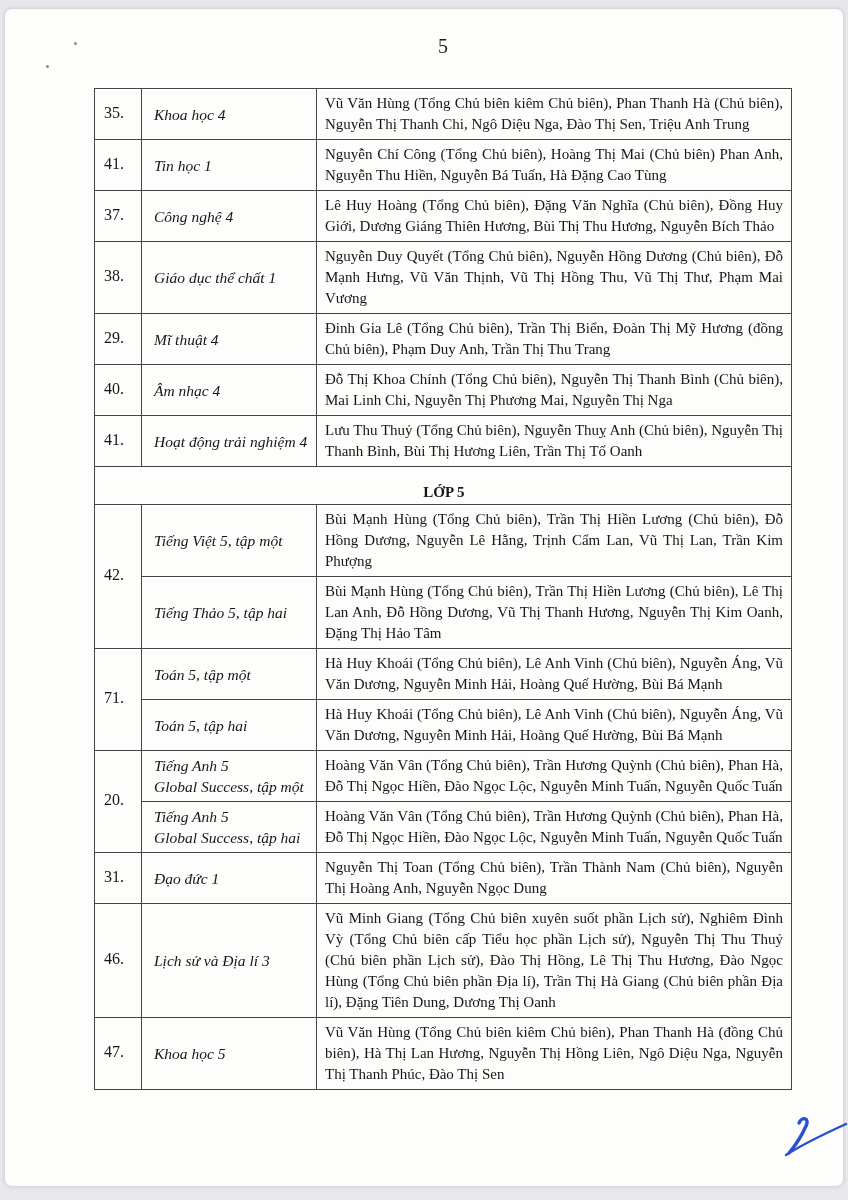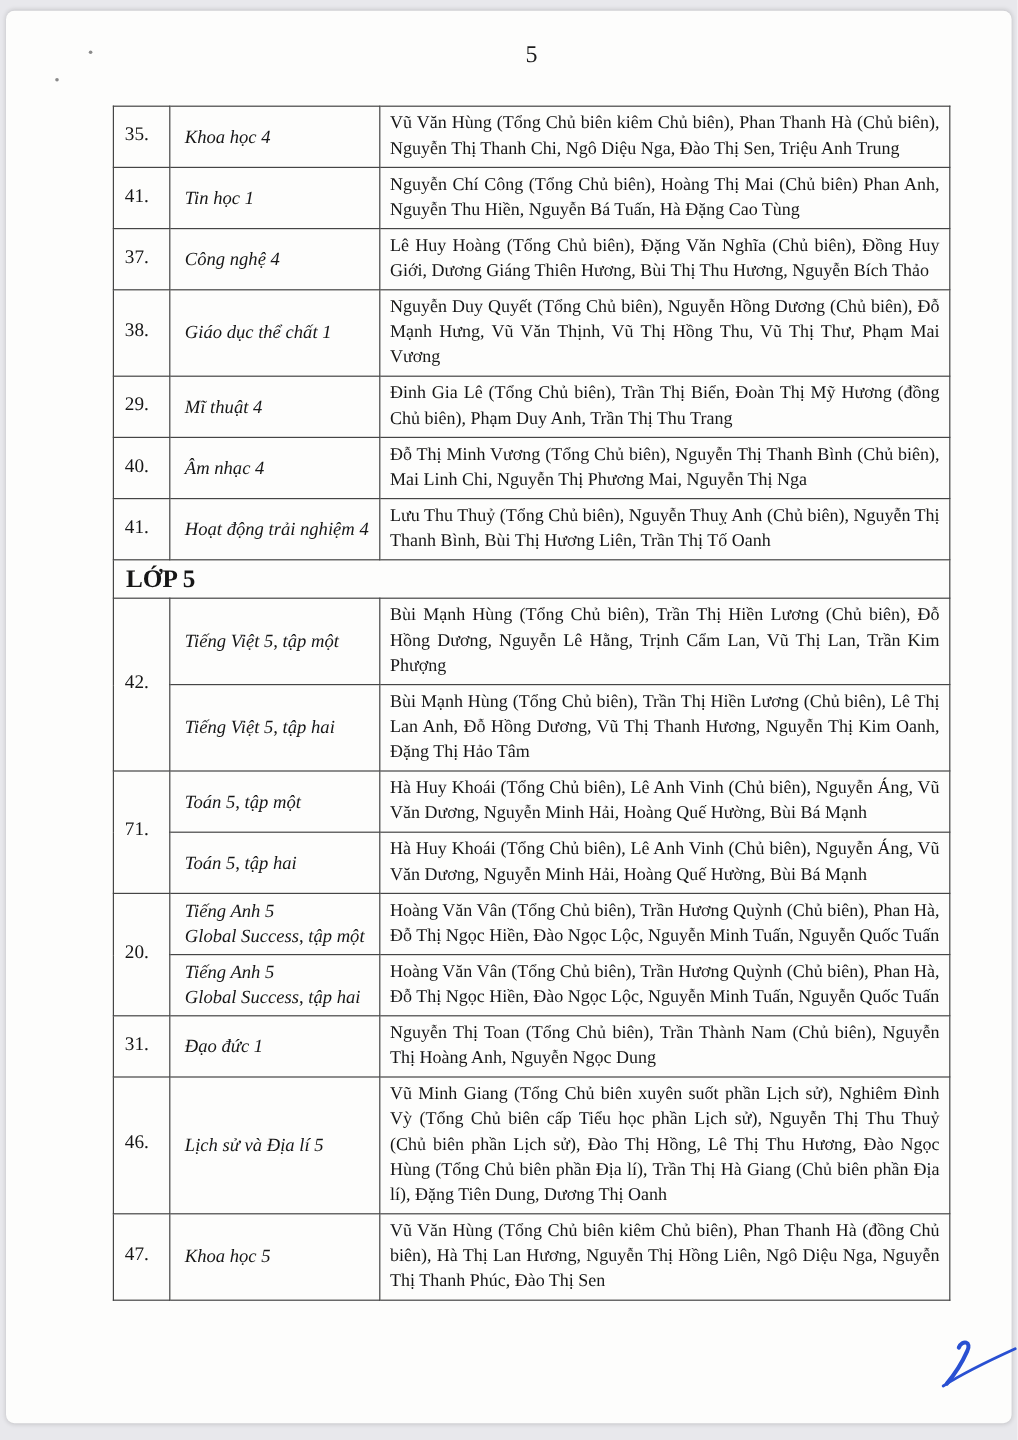--- a/index.html
+++ b/index.html
@@ -50,22 +50,23 @@
   }
   td.authors {
     font-size: 15px;
     line-height: 21px;
     padding: 4px 8px;
     vertical-align: middle;
     text-align: justify;
   }
   td.section-cell {
     font-weight: bold;
-    font-size: 21px;
-    padding: 3px 8px 3px 10px;
+    font-size: 15px;
+    padding: 17px 8px 3px 10px;
+    text-align: center;
   }
   .speck {
     position: absolute;
     width: 3px; height: 3px;
     background: #8a8a8a;
     border-radius: 50%;
   }
   .pen-mark {
     position: absolute;
     left: 768px; top: 1113px;
@@ -109,37 +110,37 @@
           <td class="authors">Nguyễn Duy Quyết (Tổng Chủ biên), Nguyễn Hồng Dương (Chủ biên), Đỗ Mạnh Hưng, Vũ Văn Thịnh, Vũ Thị Hồng Thu, Vũ Thị Thư, Phạm Mai Vương</td>
         </tr>
         <tr>
           <td class="no">29.</td>
           <td class="title">Mĩ thuật 4</td>
           <td class="authors">Đinh Gia Lê (Tổng Chủ biên), Trần Thị Biển, Đoàn Thị Mỹ Hương (đồng Chủ biên), Phạm Duy Anh, Trần Thị Thu Trang</td>
         </tr>
         <tr>
           <td class="no">40.</td>
           <td class="title">Âm nhạc 4</td>
-          <td class="authors">Đỗ Thị Minh Vương (Tổng Chủ biên), Nguyễn Thị Thanh Bình (Chủ biên), Mai Linh Chi, Nguyễn Thị Phương Mai, Nguyễn Thị Nga</td>
+          <td class="authors">Đỗ Thị Khoa Chính (Tổng Chủ biên), Nguyễn Thị Thanh Bình (Chủ biên), Mai Linh Chi, Nguyễn Thị Phương Mai, Nguyễn Thị Nga</td>
         </tr>
         <tr>
           <td class="no">41.</td>
           <td class="title">Hoạt động trải nghiệm 4</td>
           <td class="authors">Lưu Thu Thuỷ (Tổng Chủ biên), Nguyễn Thuỵ Anh (Chủ biên), Nguyễn Thị Thanh Bình, Bùi Thị Hương Liên, Trần Thị Tố Oanh</td>
         </tr>
         <tr>
           <td class="section-cell" colspan="3">LỚP 5</td>
         </tr>
         <tr>
           <td class="no" rowspan="2">42.</td>
           <td class="title">Tiếng Việt 5, tập một</td>
           <td class="authors">Bùi Mạnh Hùng (Tổng Chủ biên), Trần Thị Hiền Lương (Chủ biên), Đỗ Hồng Dương, Nguyễn Lê Hằng, Trịnh Cẩm Lan, Vũ Thị Lan, Trần Kim Phượng</td>
         </tr>
         <tr>
-          <td class="title">Tiếng Việt 5, tập hai</td>
+          <td class="title">Tiếng Thảo 5, tập hai</td>
           <td class="authors">Bùi Mạnh Hùng (Tổng Chủ biên), Trần Thị Hiền Lương (Chủ biên), Lê Thị Lan Anh, Đỗ Hồng Dương, Vũ Thị Thanh Hương, Nguyễn Thị Kim Oanh, Đặng Thị Hảo Tâm</td>
         </tr>
         <tr>
           <td class="no" rowspan="2">71.</td>
           <td class="title">Toán 5, tập một</td>
           <td class="authors">Hà Huy Khoái (Tổng Chủ biên), Lê Anh Vinh (Chủ biên), Nguyễn Áng, Vũ Văn Dương, Nguyễn Minh Hải, Hoàng Quế Hường, Bùi Bá Mạnh</td>
         </tr>
         <tr>
           <td class="title">Toán 5, tập hai</td>
           <td class="authors">Hà Huy Khoái (Tổng Chủ biên), Lê Anh Vinh (Chủ biên), Nguyễn Áng, Vũ Văn Dương, Nguyễn Minh Hải, Hoàng Quế Hường, Bùi Bá Mạnh</td>
@@ -155,21 +156,21 @@
 Global Success, tập hai</td>
           <td class="authors">Hoàng Văn Vân (Tổng Chủ biên), Trần Hương Quỳnh (Chủ biên), Phan Hà, Đỗ Thị Ngọc Hiền, Đào Ngọc Lộc, Nguyễn Minh Tuấn, Nguyễn Quốc Tuấn</td>
         </tr>
         <tr>
           <td class="no">31.</td>
           <td class="title">Đạo đức 1</td>
           <td class="authors">Nguyễn Thị Toan (Tổng Chủ biên), Trần Thành Nam (Chủ biên), Nguyễn Thị Hoàng Anh, Nguyễn Ngọc Dung</td>
         </tr>
         <tr>
           <td class="no">46.</td>
-          <td class="title">Lịch sử và Địa lí 5</td>
+          <td class="title">Lịch sử và Địa lí 3</td>
           <td class="authors">Vũ Minh Giang (Tổng Chủ biên xuyên suốt phần Lịch sử), Nghiêm Đình Vỳ (Tổng Chủ biên cấp Tiểu học phần Lịch sử), Nguyễn Thị Thu Thuỷ (Chủ biên phần Lịch sử), Đào Thị Hồng, Lê Thị Thu Hương, Đào Ngọc Hùng (Tổng Chủ biên phần Địa lí), Trần Thị Hà Giang (Chủ biên phần Địa lí), Đặng Tiên Dung, Dương Thị Oanh</td>
         </tr>
         <tr>
           <td class="no">47.</td>
           <td class="title">Khoa học 5</td>
           <td class="authors">Vũ Văn Hùng (Tổng Chủ biên kiêm Chủ biên), Phan Thanh Hà (đồng Chủ biên), Hà Thị Lan Hương, Nguyễn Thị Hồng Liên, Ngô Diệu Nga, Nguyễn Thị Thanh Phúc, Đào Thị Sen</td>
         </tr>
       </tbody>
   </table>
 </div>

